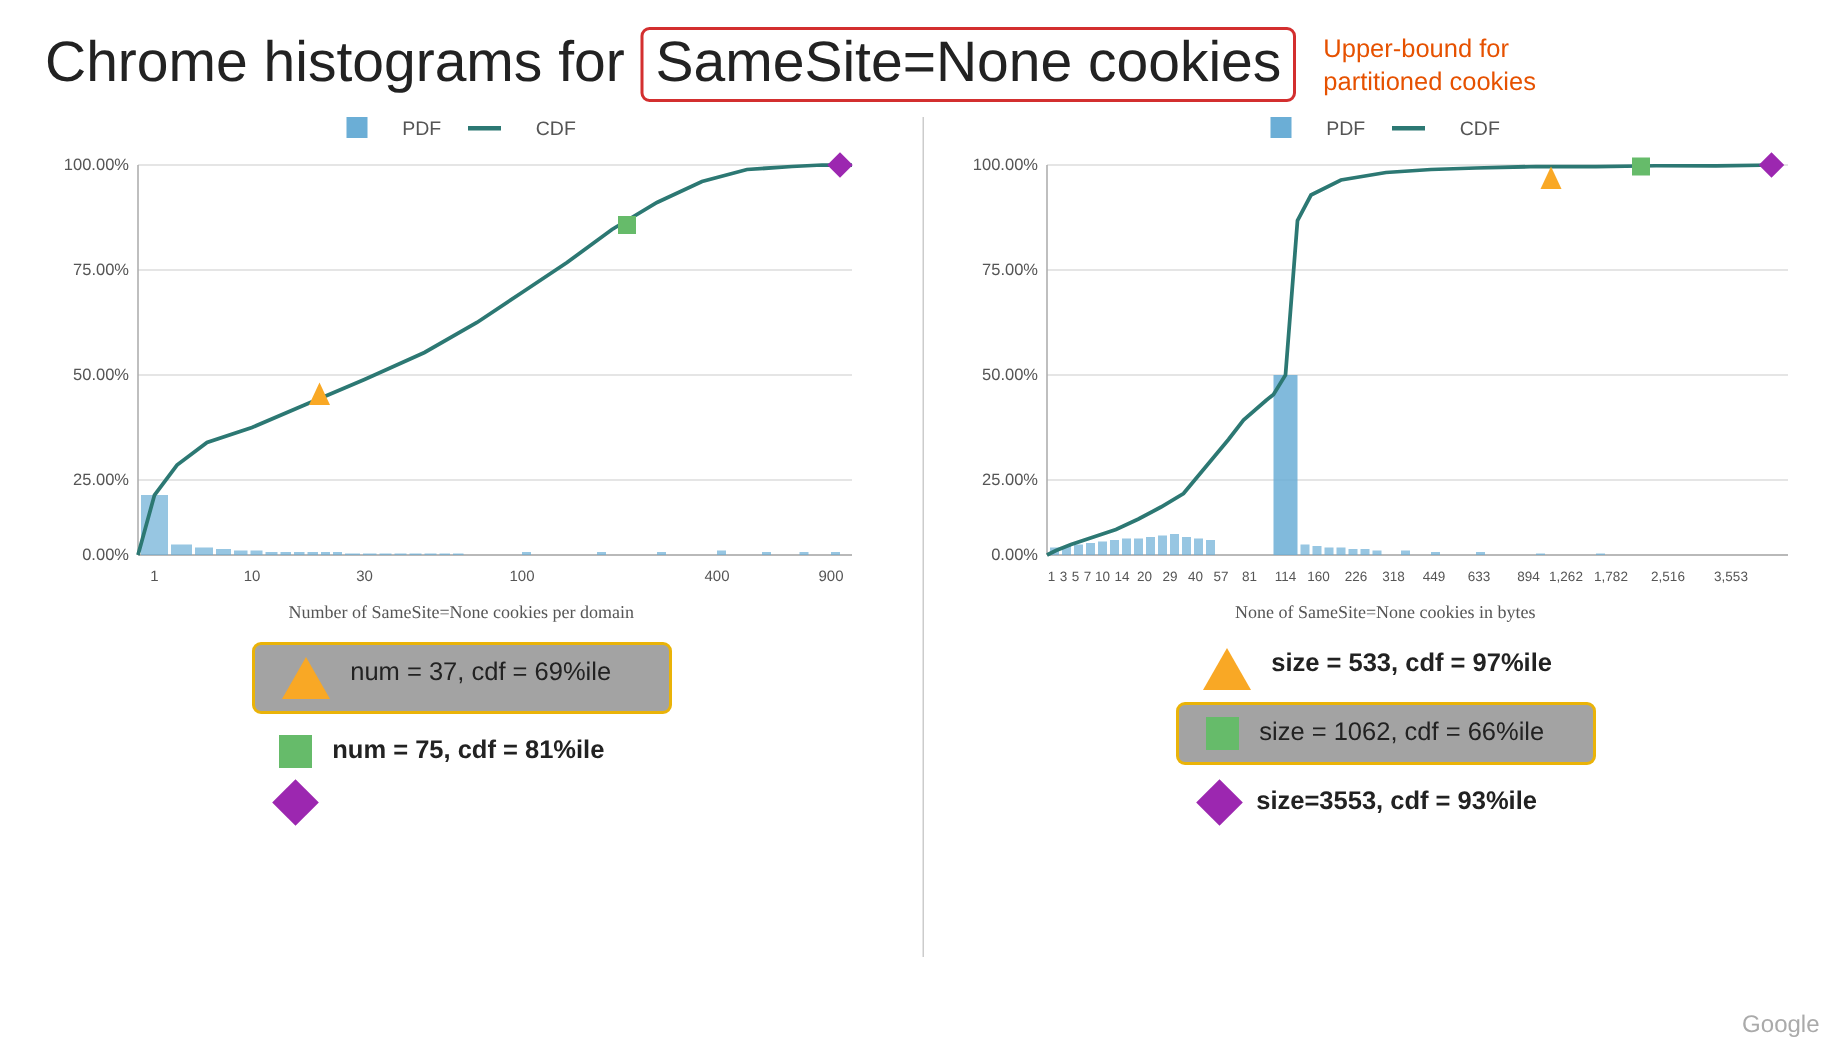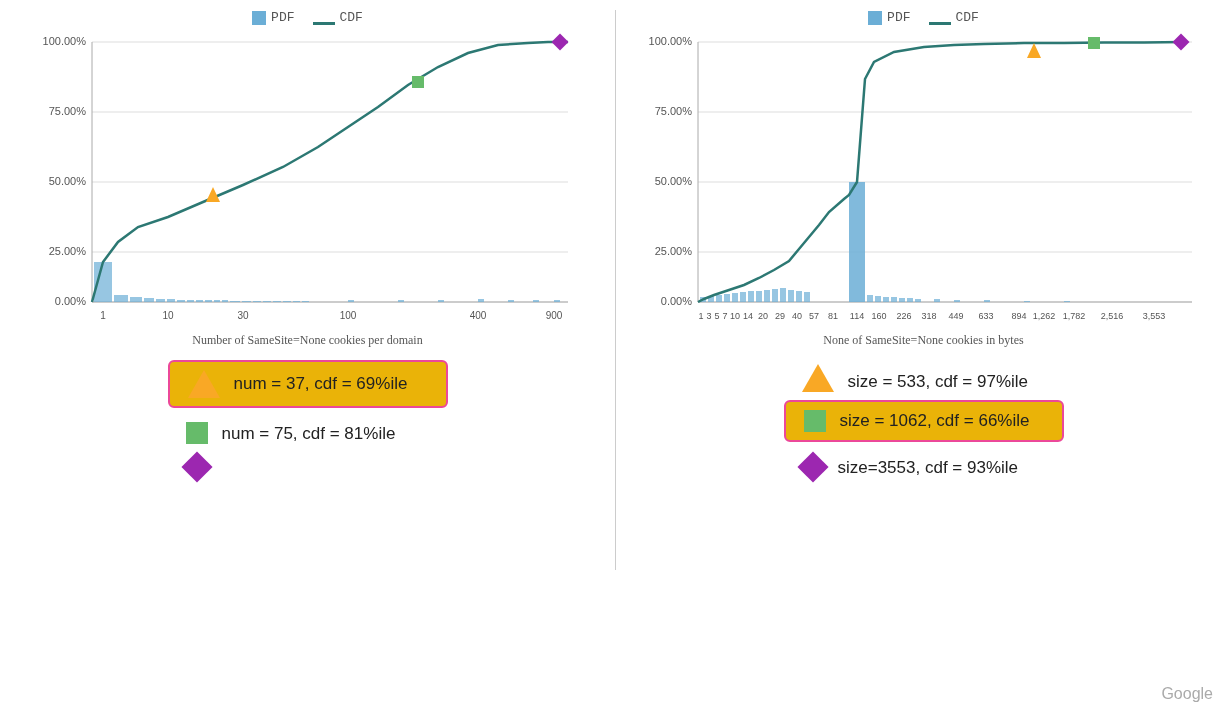--- a/index.html
+++ b/index.html
@@ -69,23 +69,22 @@
     .chart-legend {
       display: flex;
       gap: 18px;
       font-size: 13px;
       color: #555;
       margin-bottom: 2px;
       align-items: center;
     }
     .legend-item {
       display: flex;
-      align-items: flex-end;
-      gap: 5px;
-      font-family: Liberation Mono, monospace;
+      align-items: center;
+      gap: 23px;
     }
     .legend-pdf {
       width: 14px;
       height: 14px;
       background: #6baed6;
     }
     .legend-cdf {
       width: 22px;
       height: 3px;
       background: #2c7873;
@@ -98,36 +97,36 @@
     }
     .chart-label {
       font-size: 12px;
       color: #555;
       text-align: center;
       margin-bottom: 8px;
       font-family: Liberation Serif, serif;
     }
     
     .stats-box {
-      border: 2px solid #ec4899;
+      border: 2px solid #eab308;
       border-radius: 6px;
       padding: 8px 18px;
       display: flex;
-      align-items: center;
       gap: 14px;
       margin-bottom: 6px;
-      background: #eab308;
+      background: #a3a3a3;
       min-width: 280px;
     }
     .stats-row {
       display: flex;
-      align-items: flex-end;
+      align-items: flex-start;
       gap: 14px;
       padding: 4px 18px;
       min-width: 280px;
+      font-weight: bold;
     }
     .stats-text {
       font-size: 17px;
       color: #222;
     }
     .icon-triangle-orange {
       width: 0;
       height: 0;
       border-left: 16px solid transparent;
       border-right: 16px solid transparent;
@@ -160,20 +159,29 @@
     .chart-svg {
       width: 100%;
       height: 100%;
     }
   </style>
 </head>
 <body>
 
 <div class="page">
 
+  <div class="title-area">
+    <div>
+      <span class="main-title">Chrome histograms for </span><span class="main-title title-highlight">SameSite=None cookies</span>
+    </div>
+    <div class="annotation">
+      <span>Upper-bound for</span><br>
+      <span>partitioned cookies</span>
+    </div>
+  </div>
 
   <div class="charts-row">
 
     <div class="chart-section">
 
       <div class="chart-legend">
         <div class="legend-item">
           <div class="legend-pdf"></div>
           <span>PDF</span>
         </div>

